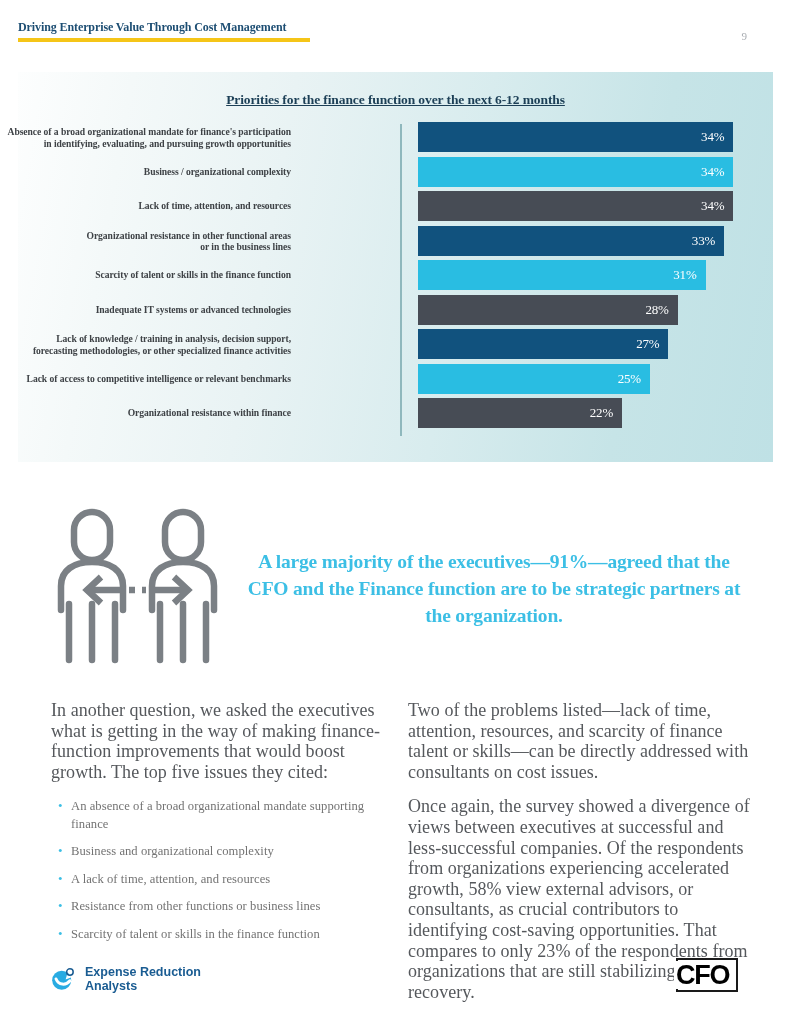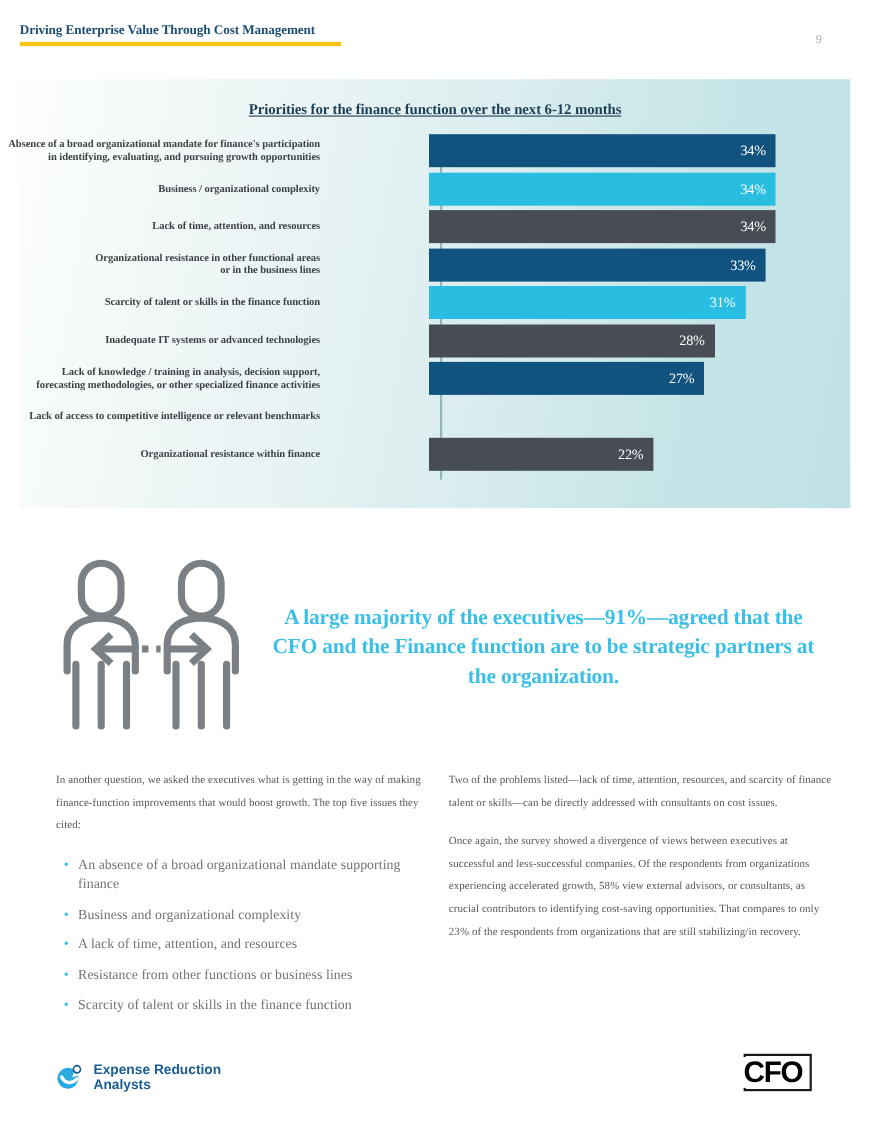--- a/index.html
+++ b/index.html
@@ -101,21 +101,21 @@
     font-size: 9.6px;
     font-weight: bold;
     color: #3e4246;
     line-height: 11.5px;
     top: 50%;
     transform: translateY(-50%);
     letter-spacing: -0.05px;
   }
   .bar-track {
     position: absolute;
-    left: 372px;
+    left: 400px;
     top: 0;
     height: 30px;
   }
   .bar {
     height: 30px;
     position: relative;
   }
   .bar-value {
     position: absolute;
     right: 9px;
@@ -163,21 +163,21 @@
     width: 340px;
   }
   .col-right {
     position: absolute;
     left: 408px;
     top: 700px;
     width: 348px;
   }
   .body-para {
     font-family: "Liberation Serif", serif;
-    font-size: 10px;
+    font-size: 18px;
     color: #55585c;
     line-height: 20.6px;
     margin: 0 0 14px 0;
     letter-spacing: 0.05px;
   }
   .body-para:last-child { margin-bottom: 0; }
 
   .bullet-list {
     list-style: none;
     margin: 16px 0 0 0;
@@ -335,20 +335,25 @@
           </div>
           <div class="bar-track" style="width: 250.425px;">
             <div class="bar" style="background: rgb(17, 82, 126); width: 100%;">
               <span class="bar-value">27%</span>
             </div>
           </div>
         </div>
         <div class="bar-row" style="top: 241.5px;">
           <div class="bar-label">
             <div>Lack of access to competitive intelligence or relevant benchmarks</div>
+          </div>
+          <div class="bar-track" style="width: 231.875px;">
+            <div class="bar" style="background: rgb(41, 189, 226); width: 100%;">
+              <span class="bar-value">25%</span>
+            </div>
           </div>
         </div>
         <div class="bar-row" style="top: 276px;">
           <div class="bar-label">
             <div>Organizational resistance within finance</div>
           </div>
           <div class="bar-track" style="width: 204.05px;">
             <div class="bar" style="background: rgb(71, 76, 85); width: 100%;">
               <span class="bar-value">22%</span>
             </div>

